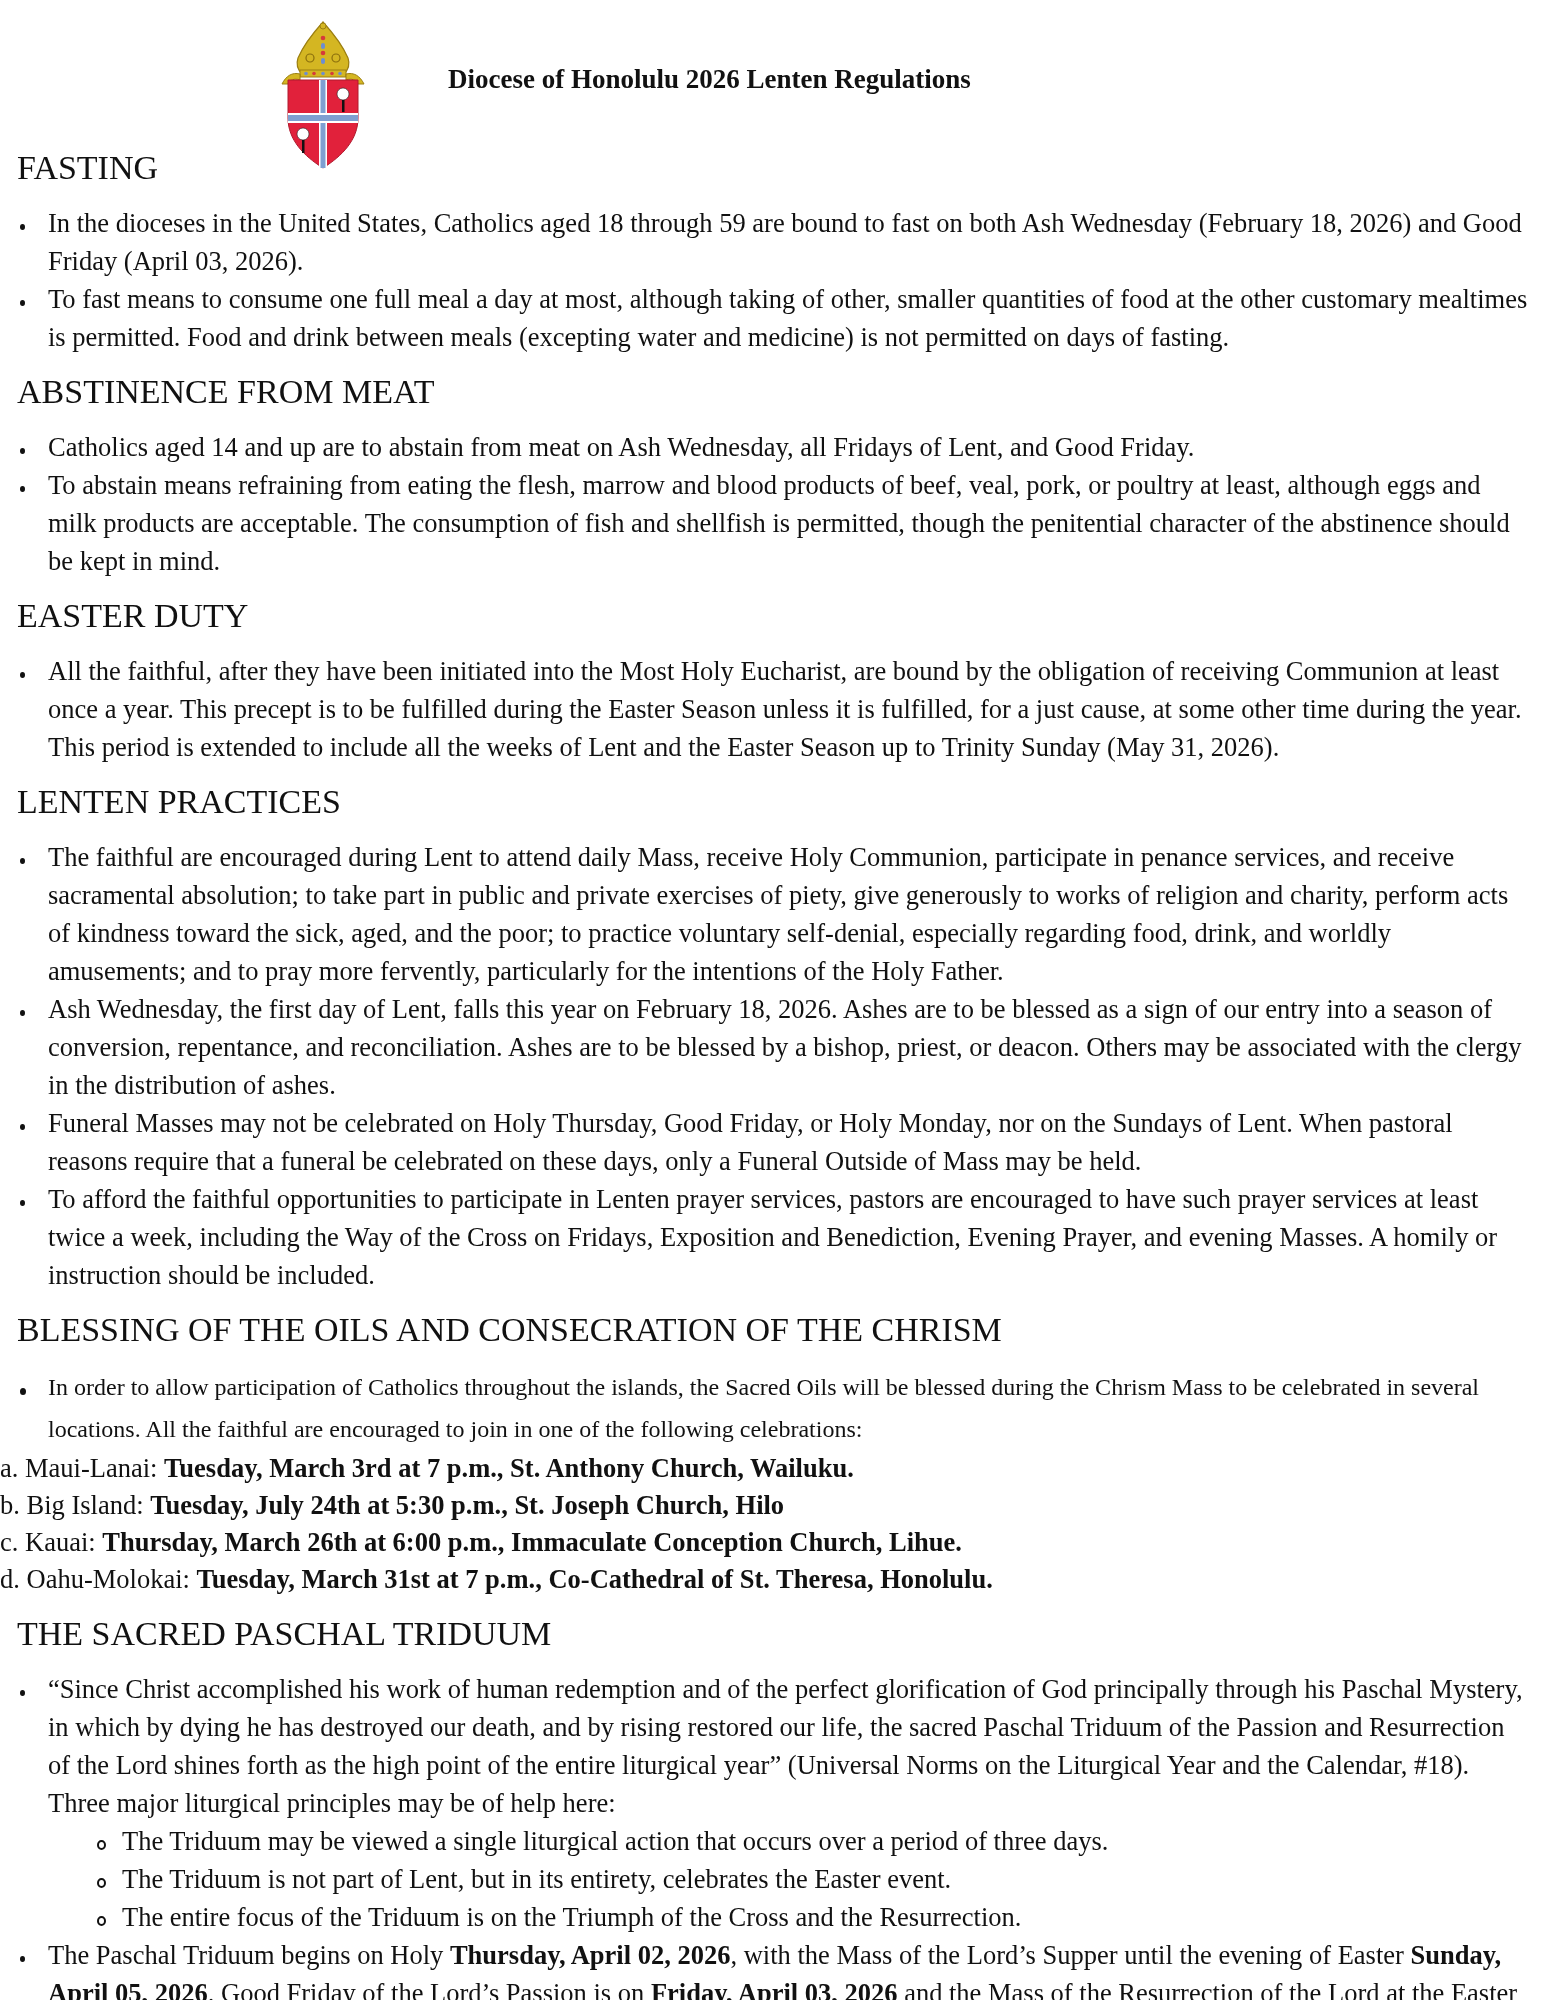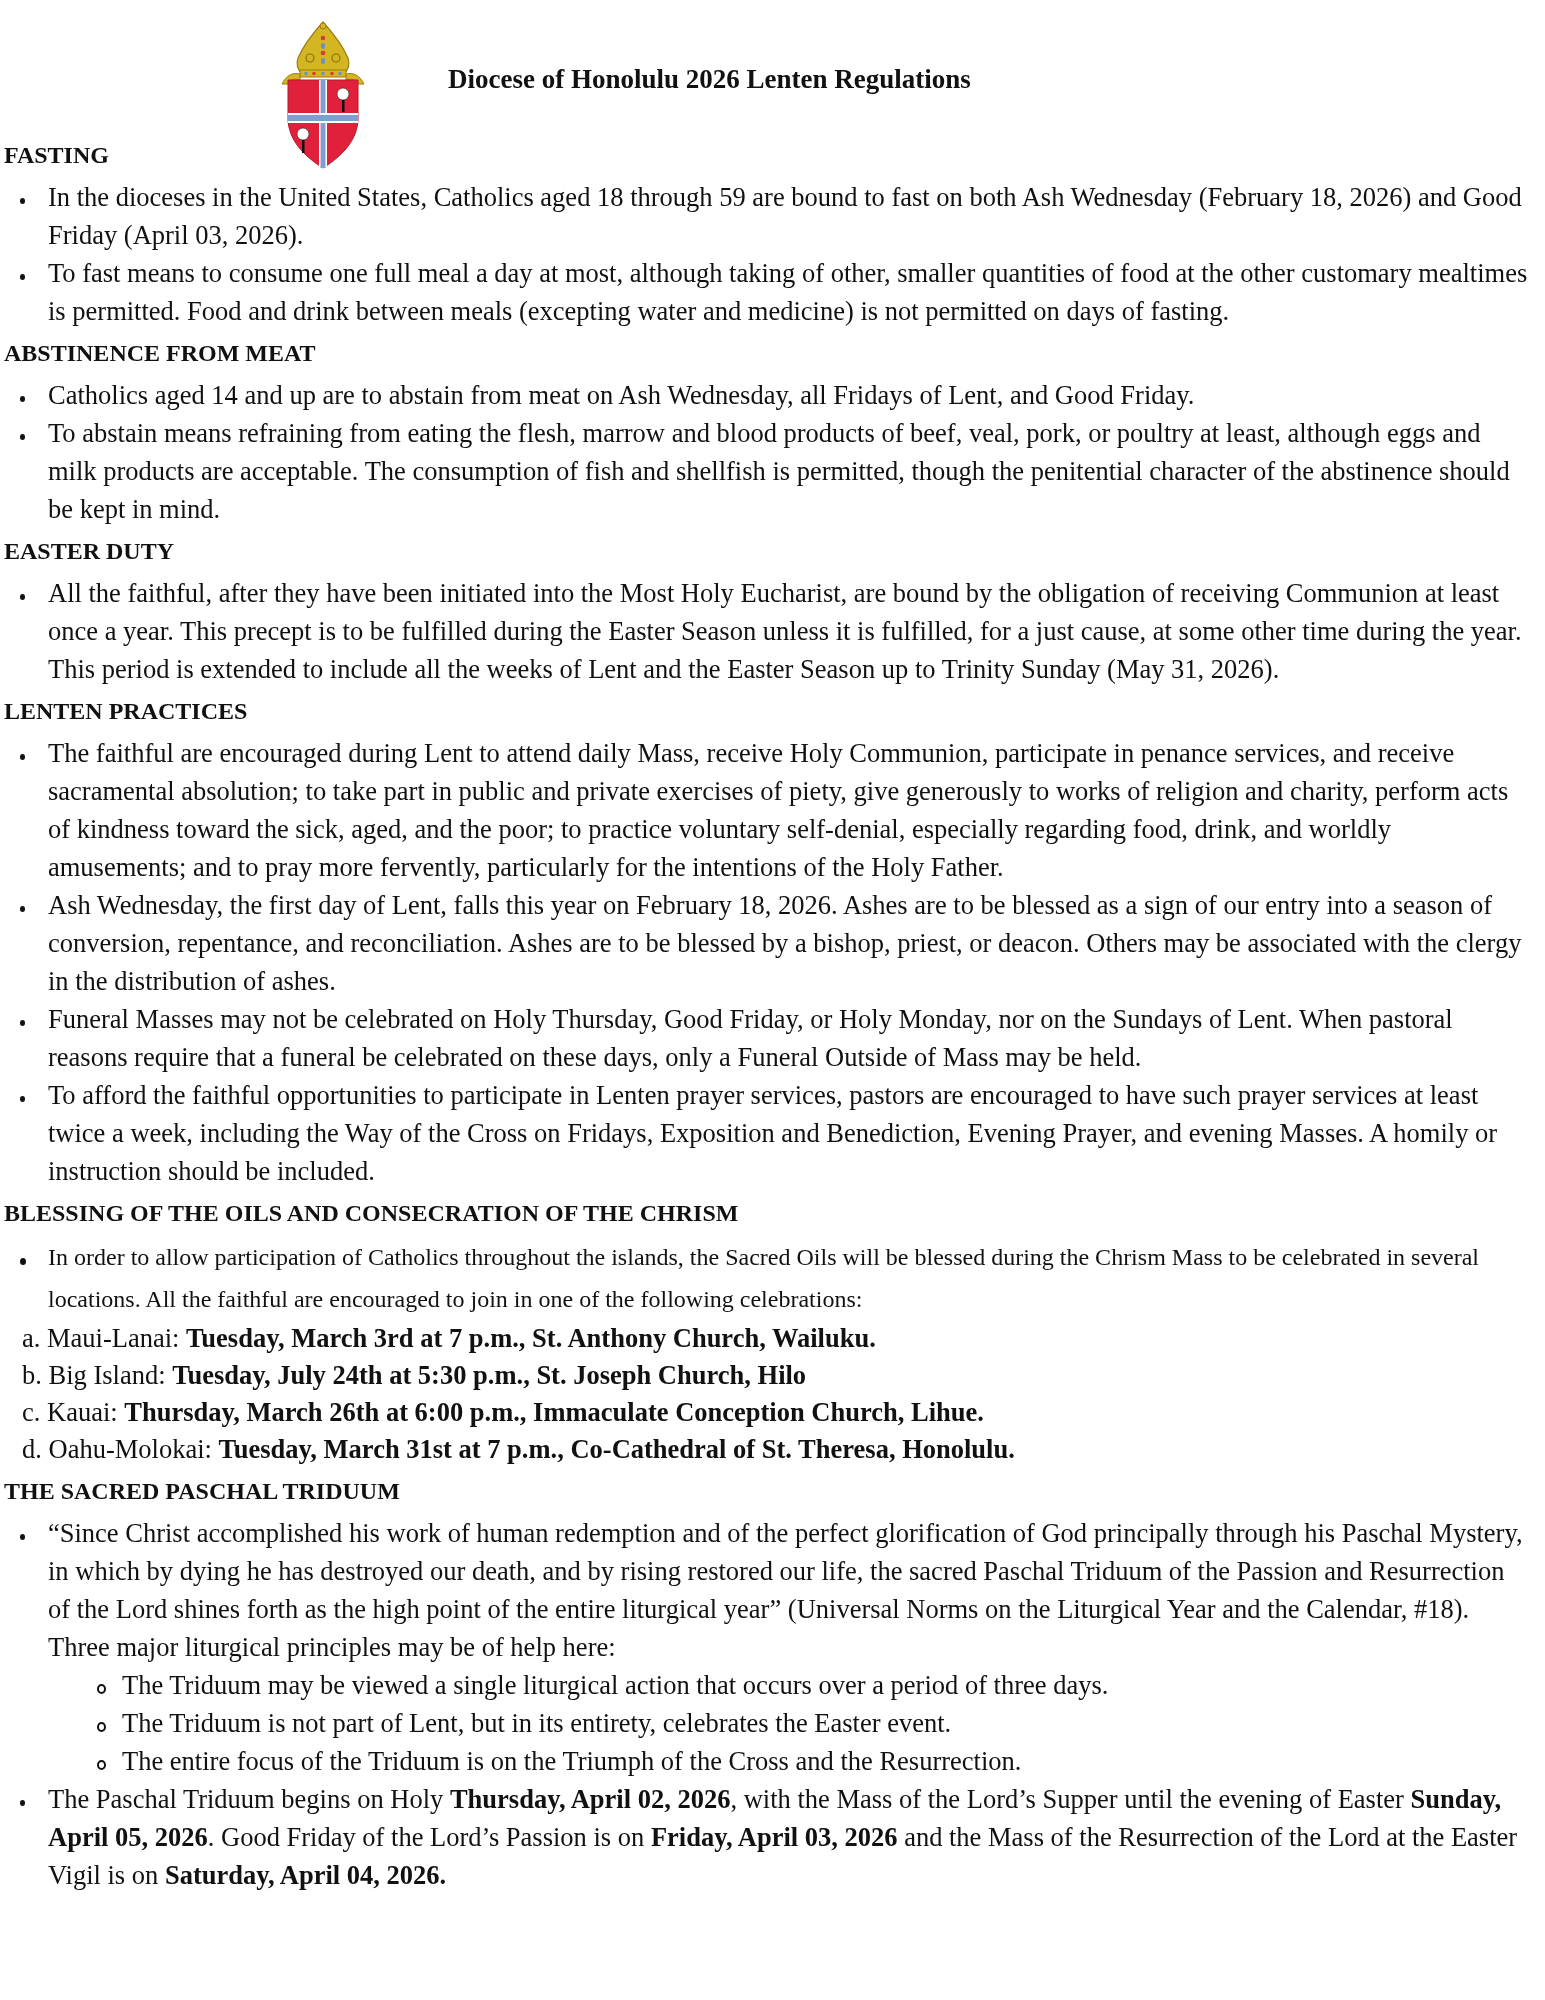--- a/index.html
+++ b/index.html
@@ -27,24 +27,24 @@
     letter-spacing: 0px;
     white-space: nowrap;
   }
   .content {
     position: absolute;
     left: 0;
     top: 132px;
     width: 1530px;
   }
   .section-heading {
-    font-size: 24px;
-    font-weight: bold;
+    font-size: 34px;
+    font-weight: normal;
     line-height: 38px;
-    margin: 4px;
+    margin: 17px;
     text-transform: none;
   }
   ul.bullets {
     list-style: none;
     margin: 0;
     padding: 0 0 0 48px;
   }
   ul.bullets > li {
     position: relative;
     font-size: 26.5px;
@@ -84,21 +84,20 @@
     width: 5px;
     height: 6px;
     border: 2px solid #111;
     border-radius: 50%;
     background: #fff;
   }
   .location {
     font-size: 26.5px;
     line-height: 37px;
     margin: 0;
-    padding-left: 22px;
   }
   .location b { font-weight: bold; }
   b.em { font-weight: bold; }
 </style>
 </head>
 <body>
 
 <svg class="crest" viewBox="0 0 110 152">
 
   <g>

